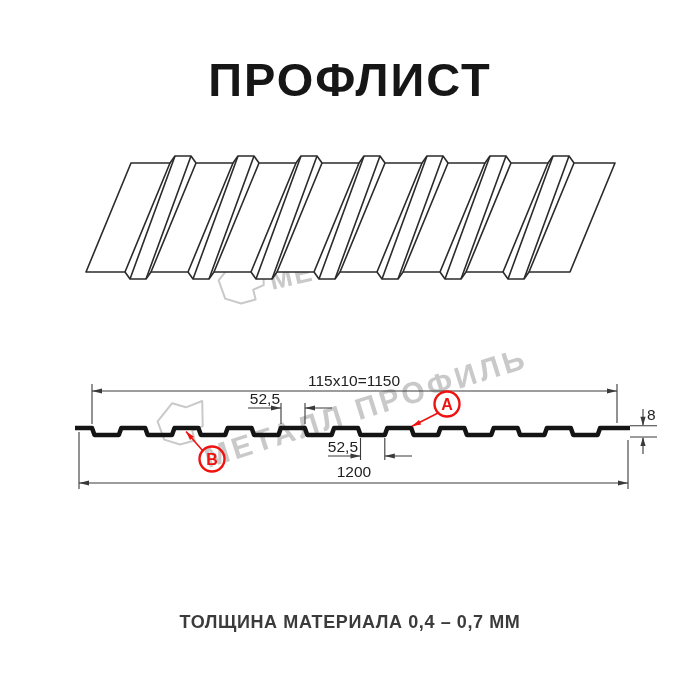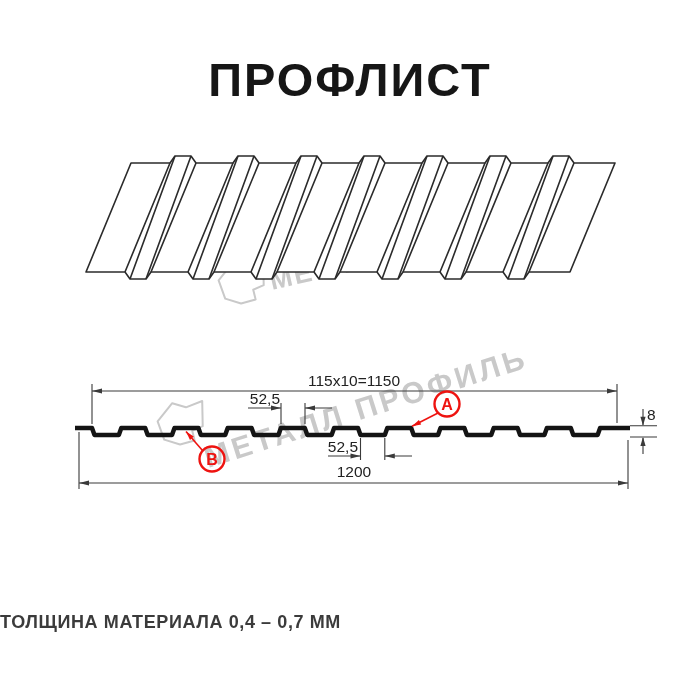--- a/index.html
+++ b/index.html
@@ -16,21 +16,21 @@
     text-align:center; font-size:47px; font-weight:bold;
     letter-spacing:2px; color:#161616;
   }
   .subtitle {
     position:absolute; left:0; top:103px; width:700px;
     text-align:center; font-size:20px; font-weight:bold;
     letter-spacing:1px; color:#232323;
   }
   .footer {
     position:absolute; left:0; top:612px; width:700px;
-    font-size:18px; font-weight:bold;
+    text-align:center; font-size:18px; font-weight:bold;
     letter-spacing:0.6px; color:#3b3b3b;
   }
   svg { position:absolute; left:0; top:0; }
   .dim-text { font-size:15.5px; fill:#222; font-family:"Liberation Sans", sans-serif; }
   .wm-text { font-weight:bold; font-family:"Liberation Sans", sans-serif; }
   .callout-text { font-size:16px; font-weight:bold; font-family:"Liberation Sans", sans-serif; }
 </style>
 </head>
 <body>
 

